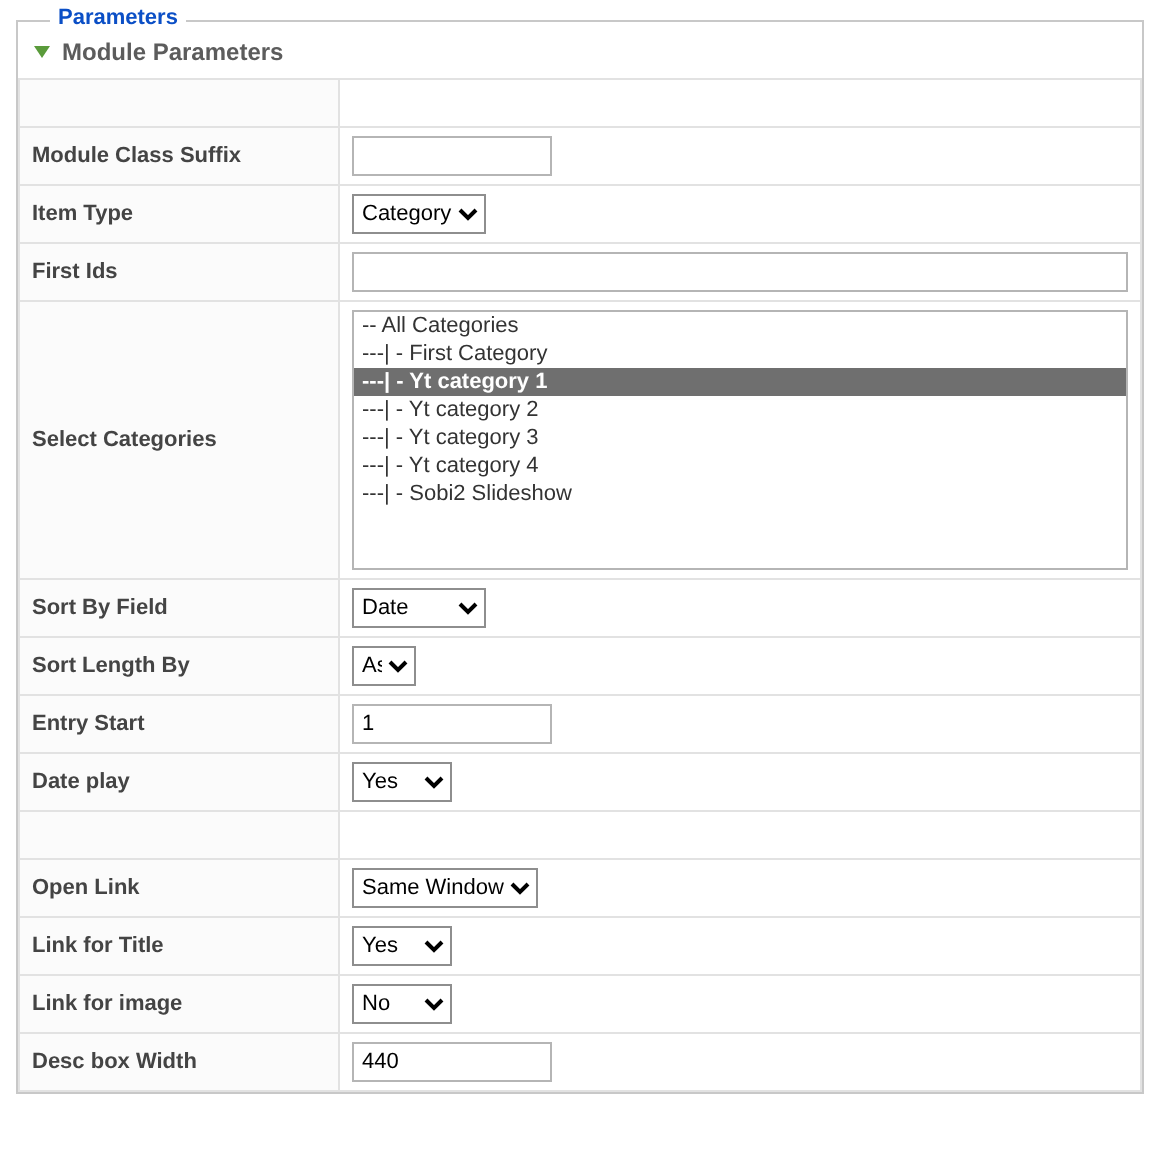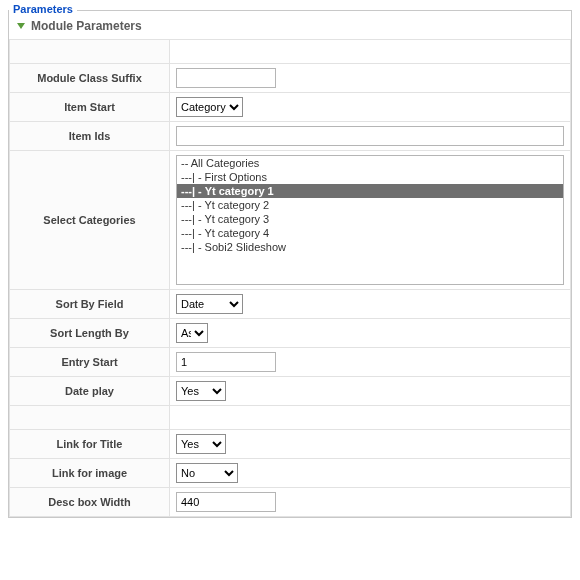--- a/index.html
+++ b/index.html
@@ -16,21 +16,21 @@
     padding: 4px 8px;
   }
   .fieldset {
     border: 1px solid #c8c8c8;
     margin-top: 6px;
     position: relative;
   }
   .fieldset .legend {
     position: absolute;
     top: -8px;
-    left: 0;
+    left: 16px;
     background: #fff;
     padding: 0 4px;
     color: #0b4fc6;
     font-weight: bold;
     font-size: 11px;
   }
   .pane-title {
     display: flex;
     align-items: center;
     gap: 6px;
@@ -52,21 +52,21 @@
     width: 100%;
   }
   table.params tr td {
     border: 1px solid #e2e2e2;
     padding: 4px 6px;
     vertical-align: middle;
     background: #fff;
   }
   table.params td.label {
     width: 160px;
-    text-align: center;
+    text-align: left;
     color: #444;
     font-size: 11px;
     font-weight: bold;
     background: #fbfbfb;
     vertical-align: middle;
   }
   tr.section td {
     background: #1aa9c7;
     color: #fff;
     font-size: 13px;
@@ -139,42 +139,42 @@
         <td class="label"></td>
         <td>General Settings</td>
       </tr>
 
       <tr>
         <td class="label">Module Class Suffix</td>
         <td><input type="text" class="w-small" value="" style=""></td>
       </tr>
 
       <tr>
-        <td class="label">Item Start</td>
+        <td class="label">Item Type</td>
         <td>
           <span class="select-wrap">
             <select class="inline">
               <option>Category</option>
             </select>
           </span>
         </td>
       </tr>
 
       <tr>
-        <td class="label">Item Ids</td>
+        <td class="label">First Ids</td>
         <td><input type="text" class="w-full" value="" style=""></td>
       </tr>
 
       <tr>
         <td class="label">Select Categories</td>
         <td class="listcell">
           <div class="multi-wrap">
             <div class="multi" id="cat-list">
                   <div class="opt">-- All Categories</div>
-                  <div class="opt">---| - First Options</div>
+                  <div class="opt">---| - First Category</div>
                   <div class="opt selected">---| - Yt category 1</div>
                   <div class="opt">---| - Yt category 2</div>
                   <div class="opt">---| - Yt category 3</div>
                   <div class="opt">---| - Yt category 4</div>
                   <div class="opt">---| - Sobi2 Slideshow</div>
                 </div>
           </div>
         </td>
       </tr>
 
@@ -210,34 +210,42 @@
           </select>
         </td>
       </tr>
 
       <tr class="section">
         <td class="label"></td>
         <td>Title Options and Link Options</td>
       </tr>
 
 
+      <tr>
+        <td class="label">Open Link</td>
+        <td>
+          <select class="inline">
+            <option>Same Window</option>
+          </select>
+        </td>
+      </tr>
 
       <tr>
         <td class="label">Link for Title</td>
         <td>
           <select class="inline" style="width:50px">
             <option>Yes</option>
           </select>
         </td>
       </tr>
 
       <tr>
         <td class="label">Link for image</td>
         <td>
-          <select class="inline" style="width:62px">
+          <select class="inline" style="width:50px">
             <option>No</option>
           </select>
         </td>
       </tr>
 
       <tr>
         <td class="label">Desc box Width</td>
         <td><input type="text" class="w-med" value="440" style=""></td>
       </tr>
 

